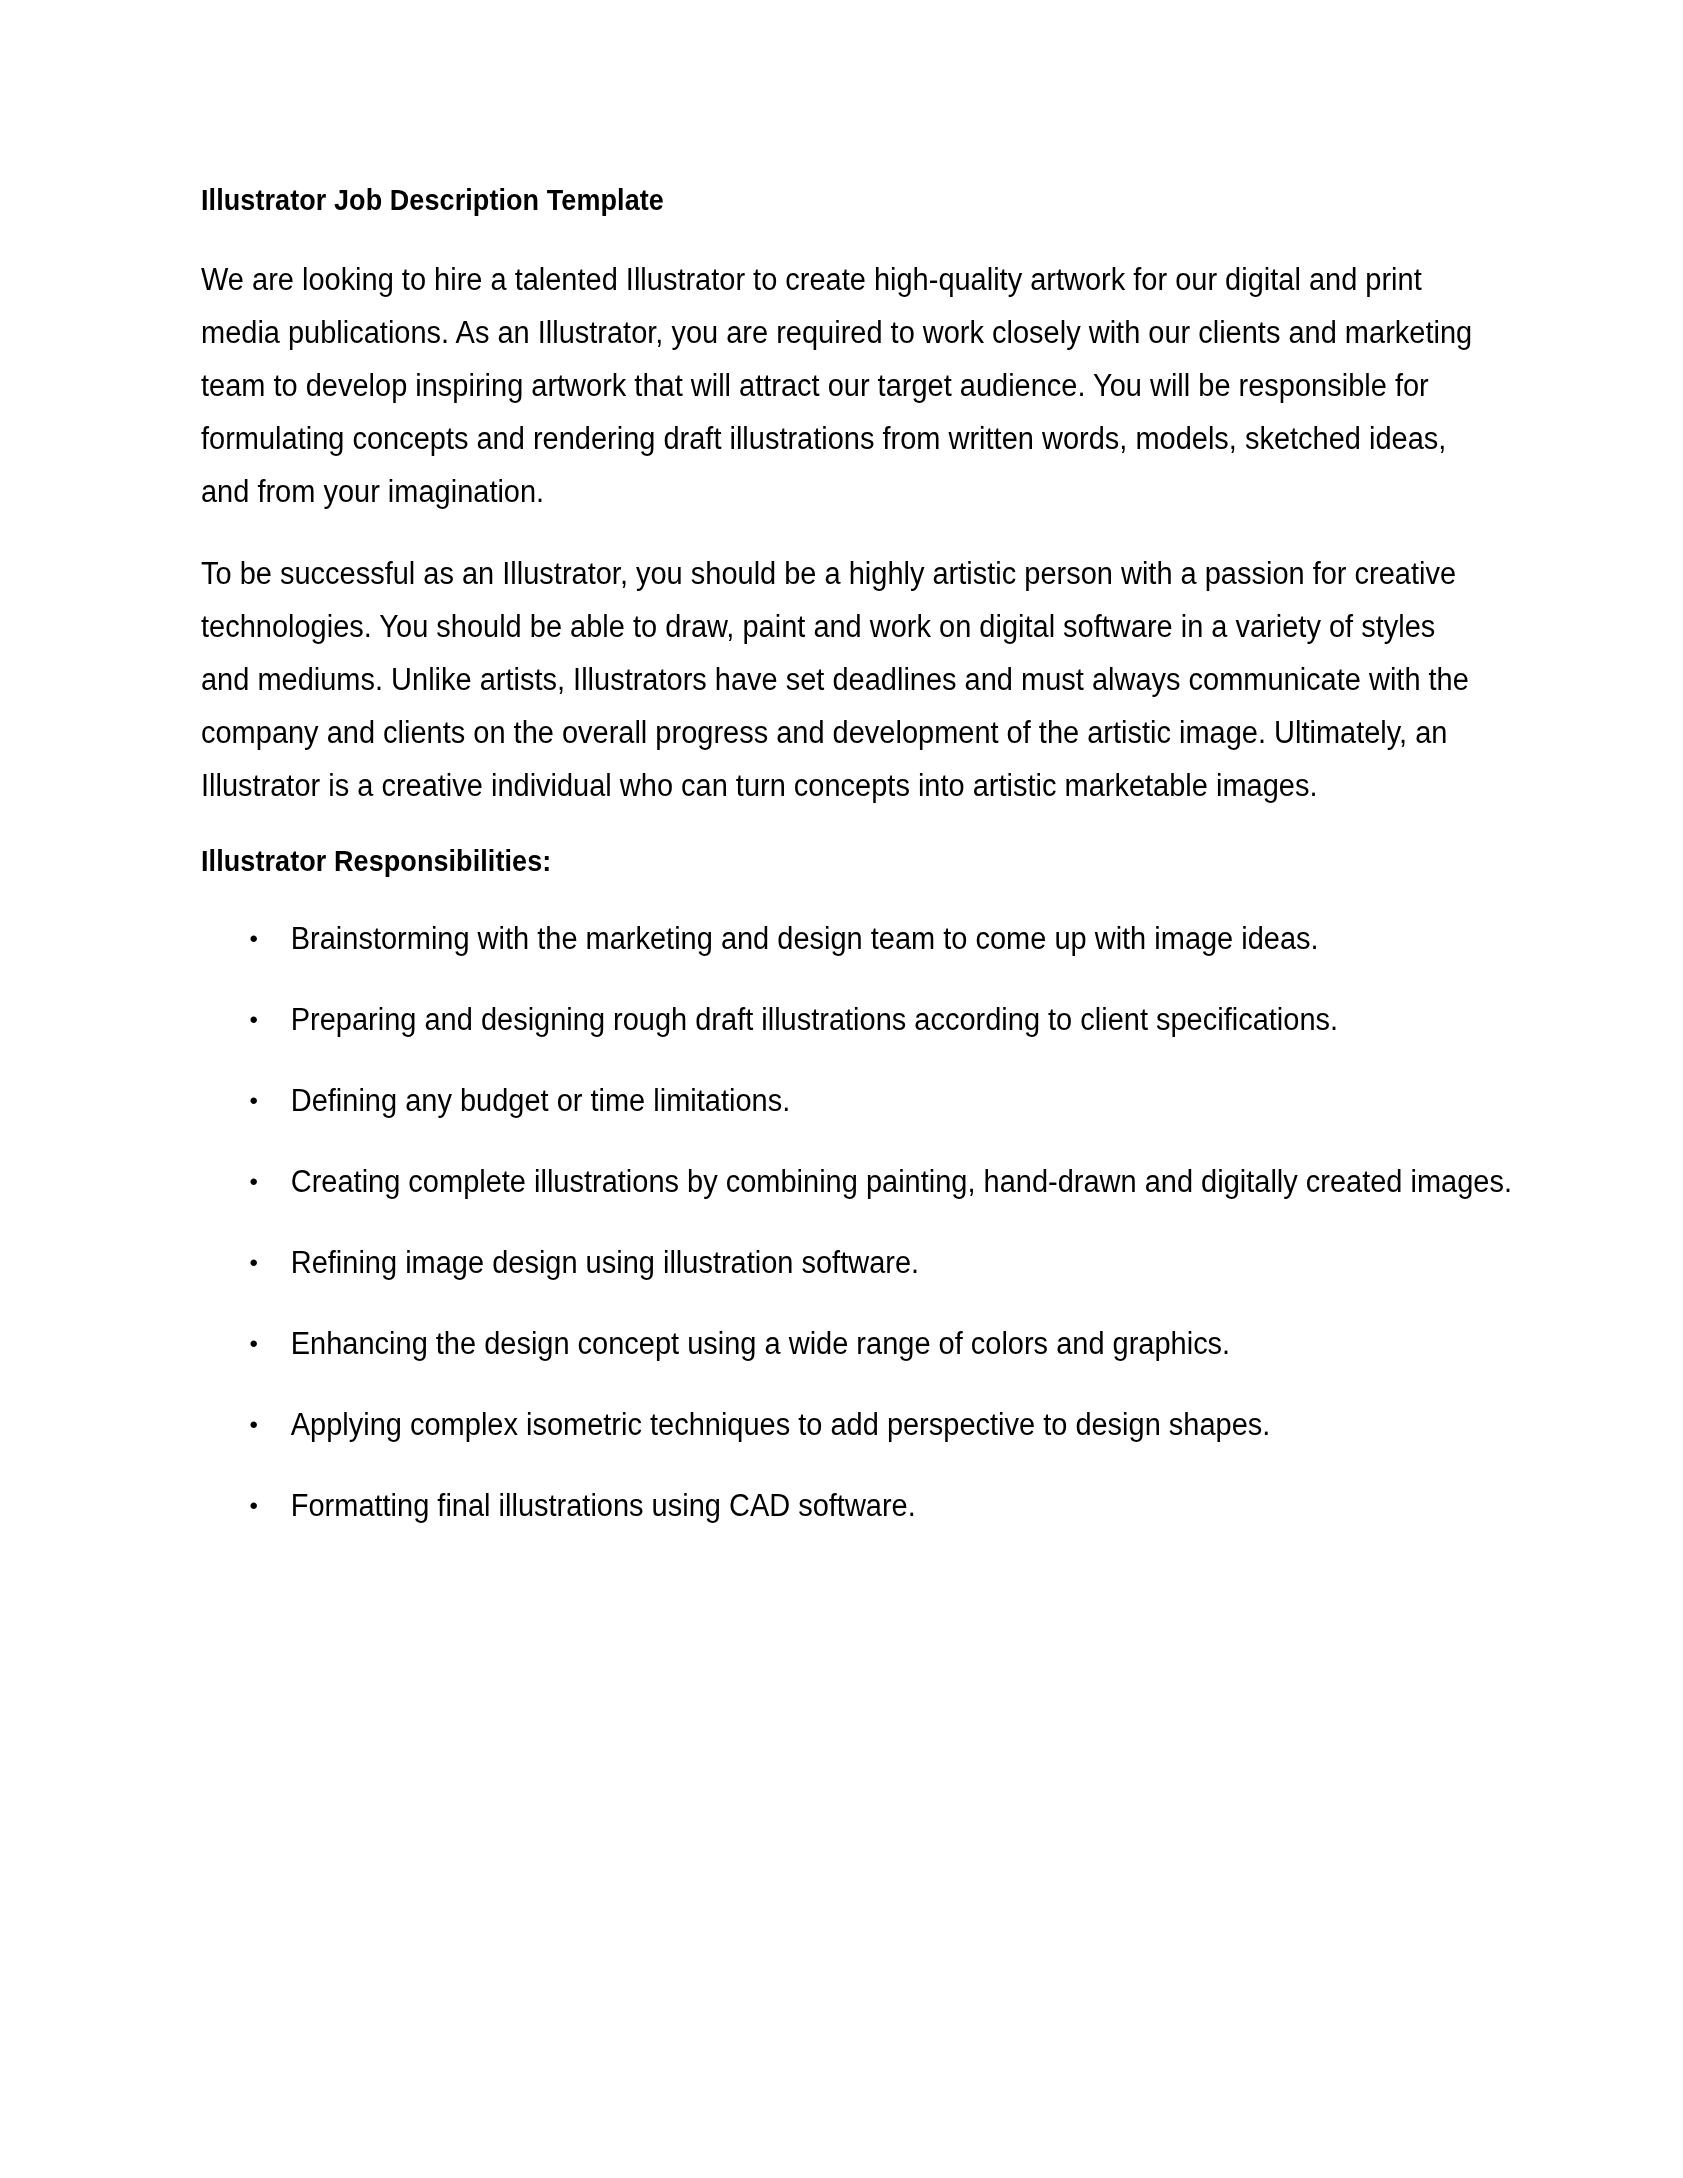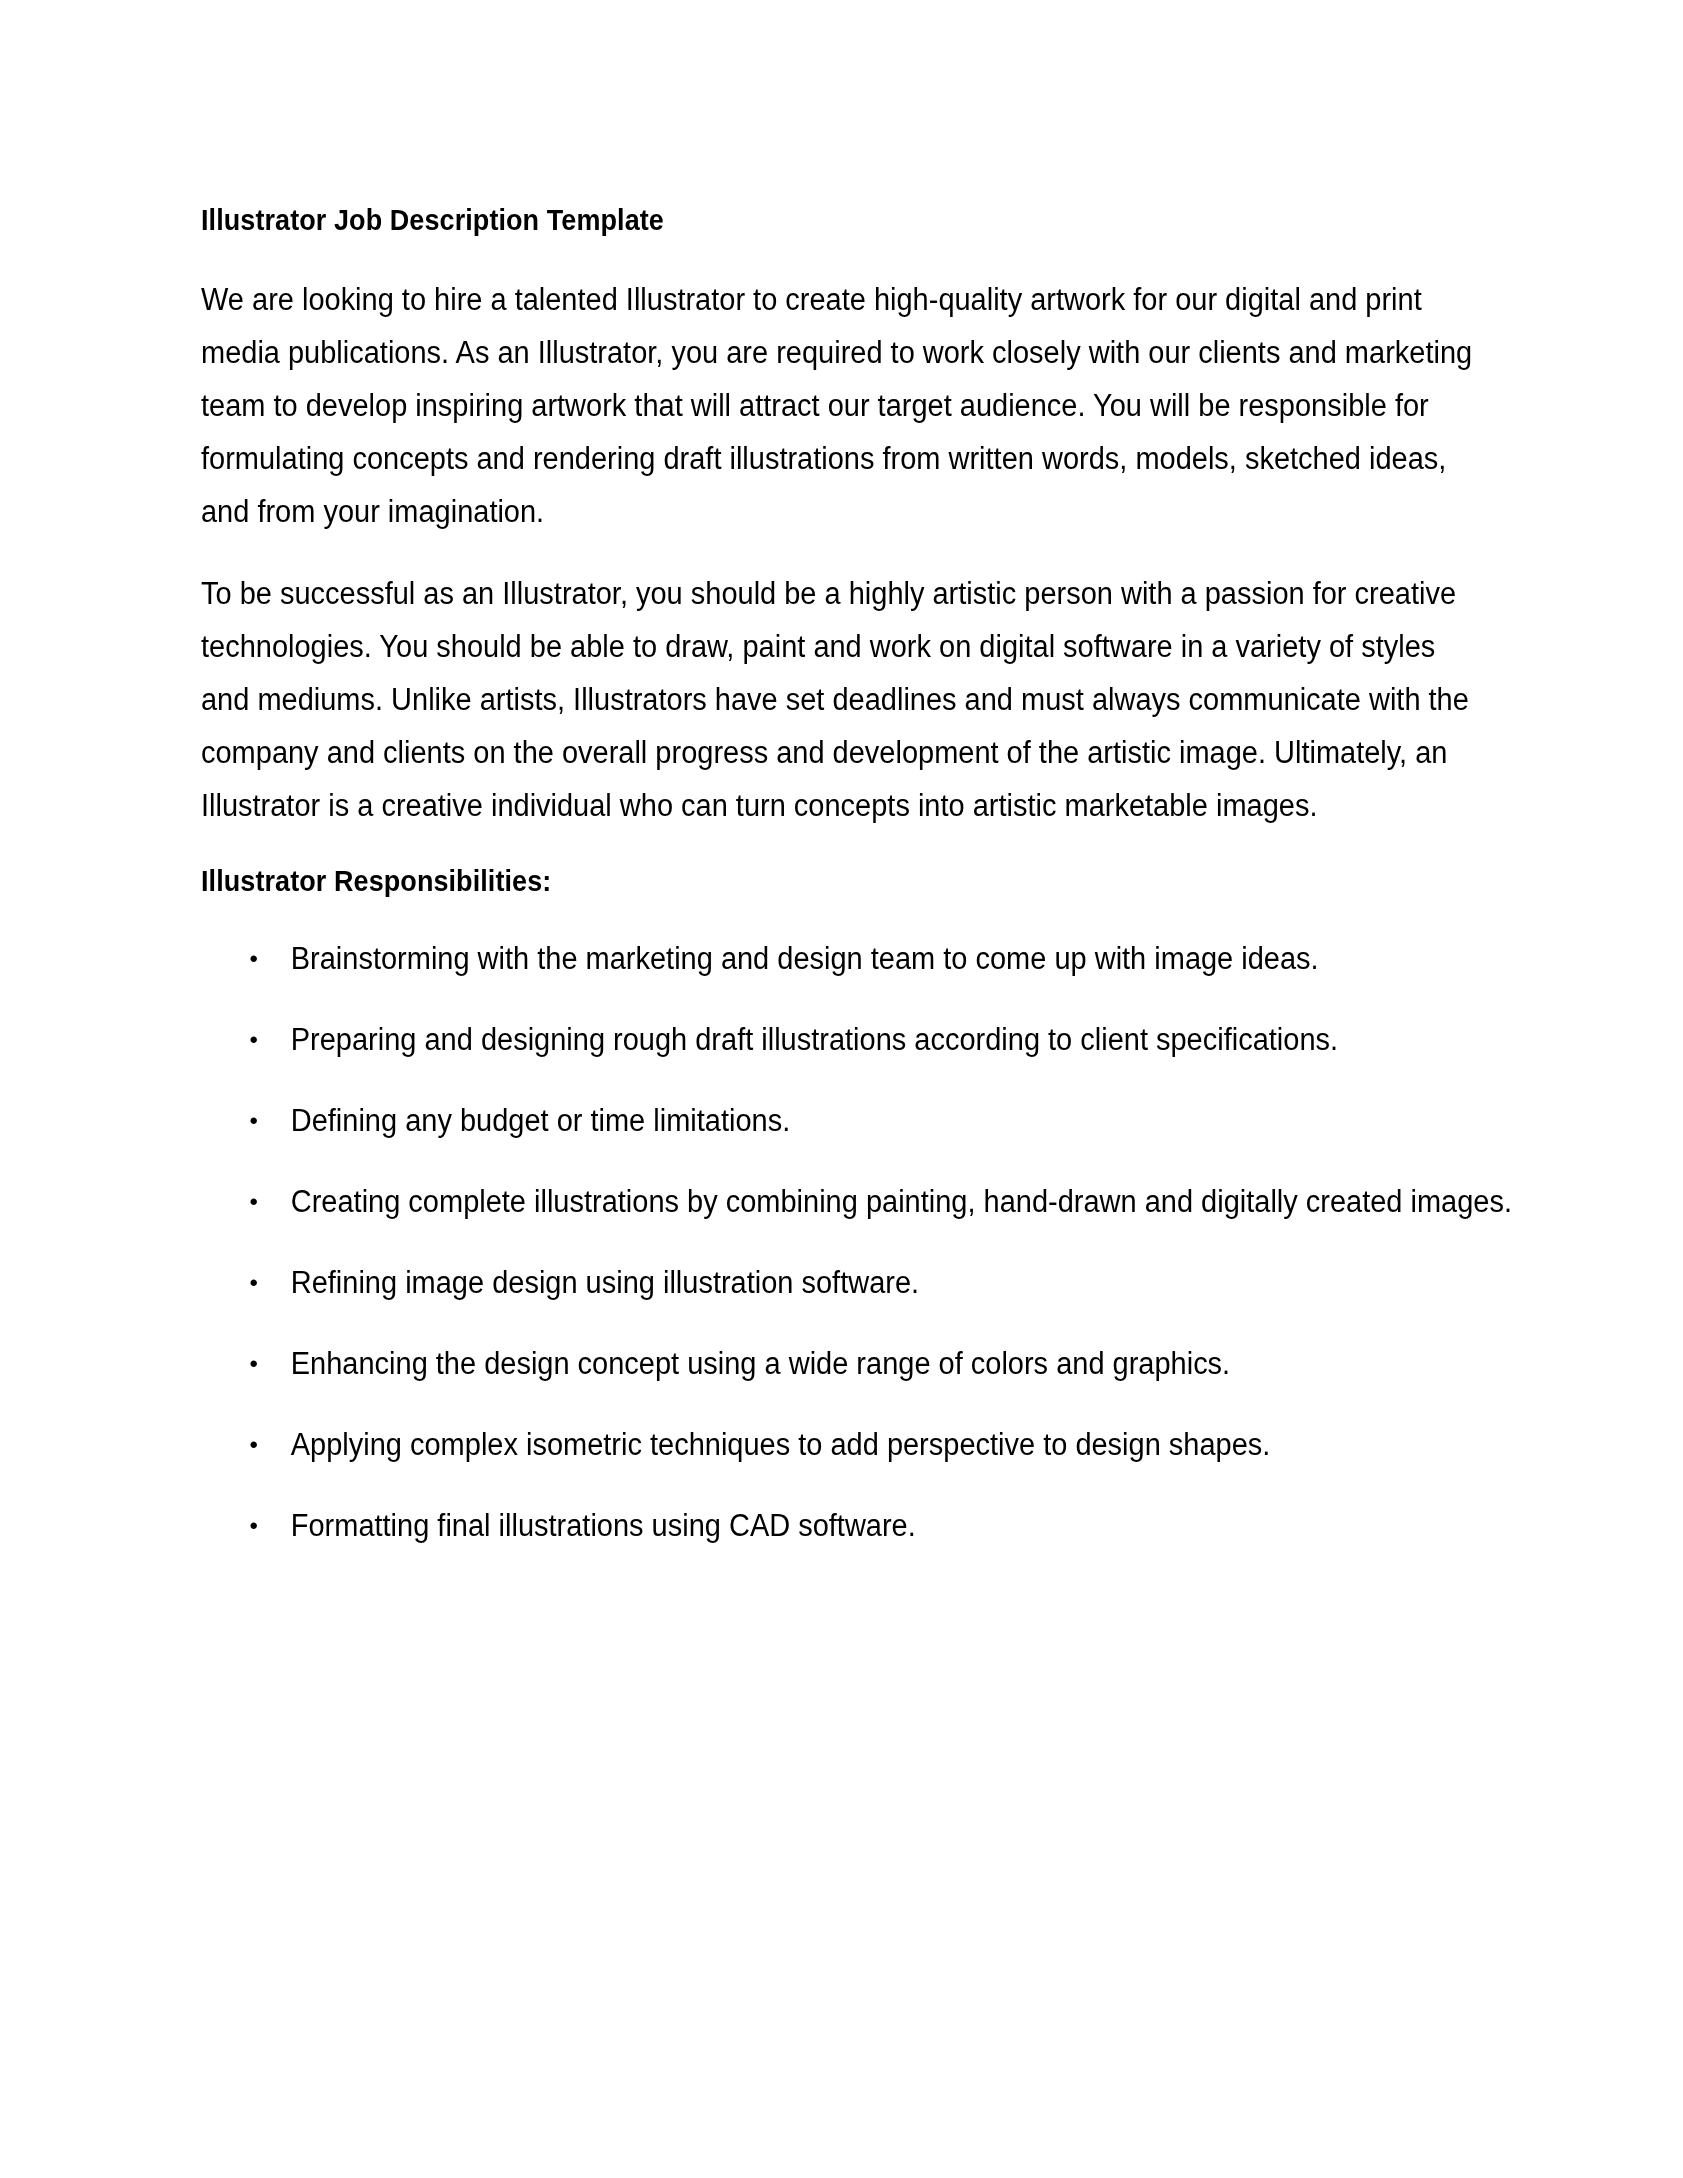--- a/index.html
+++ b/index.html
@@ -13,21 +13,21 @@
     height: 2178px;
     background: #ffffff;
     overflow: hidden;
     font-family: "Liberation Sans", "DejaVu Sans", sans-serif;
     color: #000000;
     -webkit-font-smoothing: antialiased;
   }
   .doc-body {
     position: absolute;
     left: 201px;
-    top: 200px;
+    top: 180px;
     width: 1279px;
   }
 
   
   .doc-title,
   .section-heading {
     font-size: 29px;
     font-weight: bold;
     line-height: 40px;
     letter-spacing: 0.1px;

